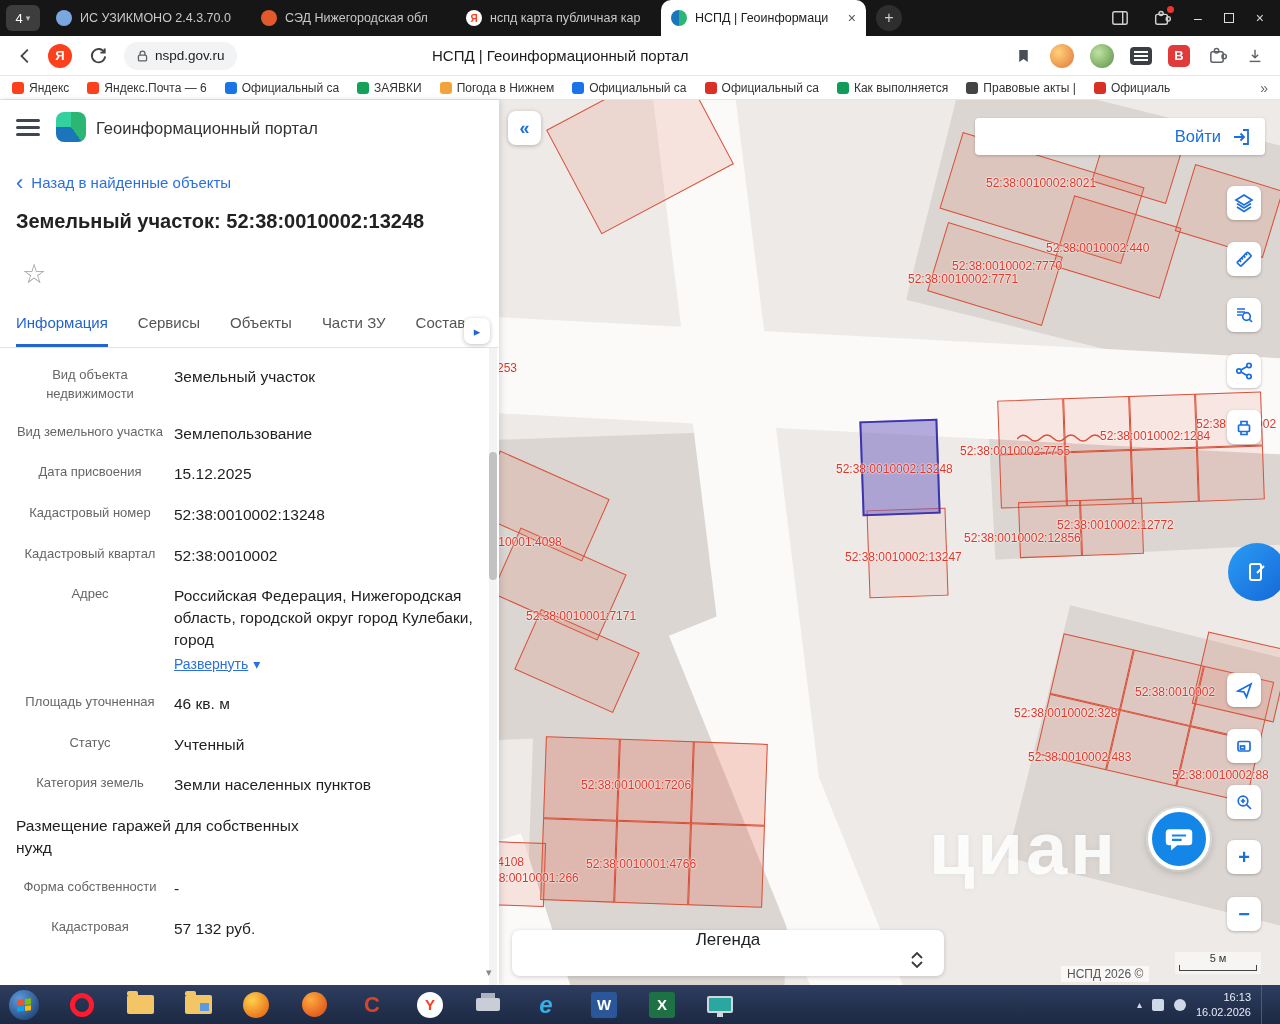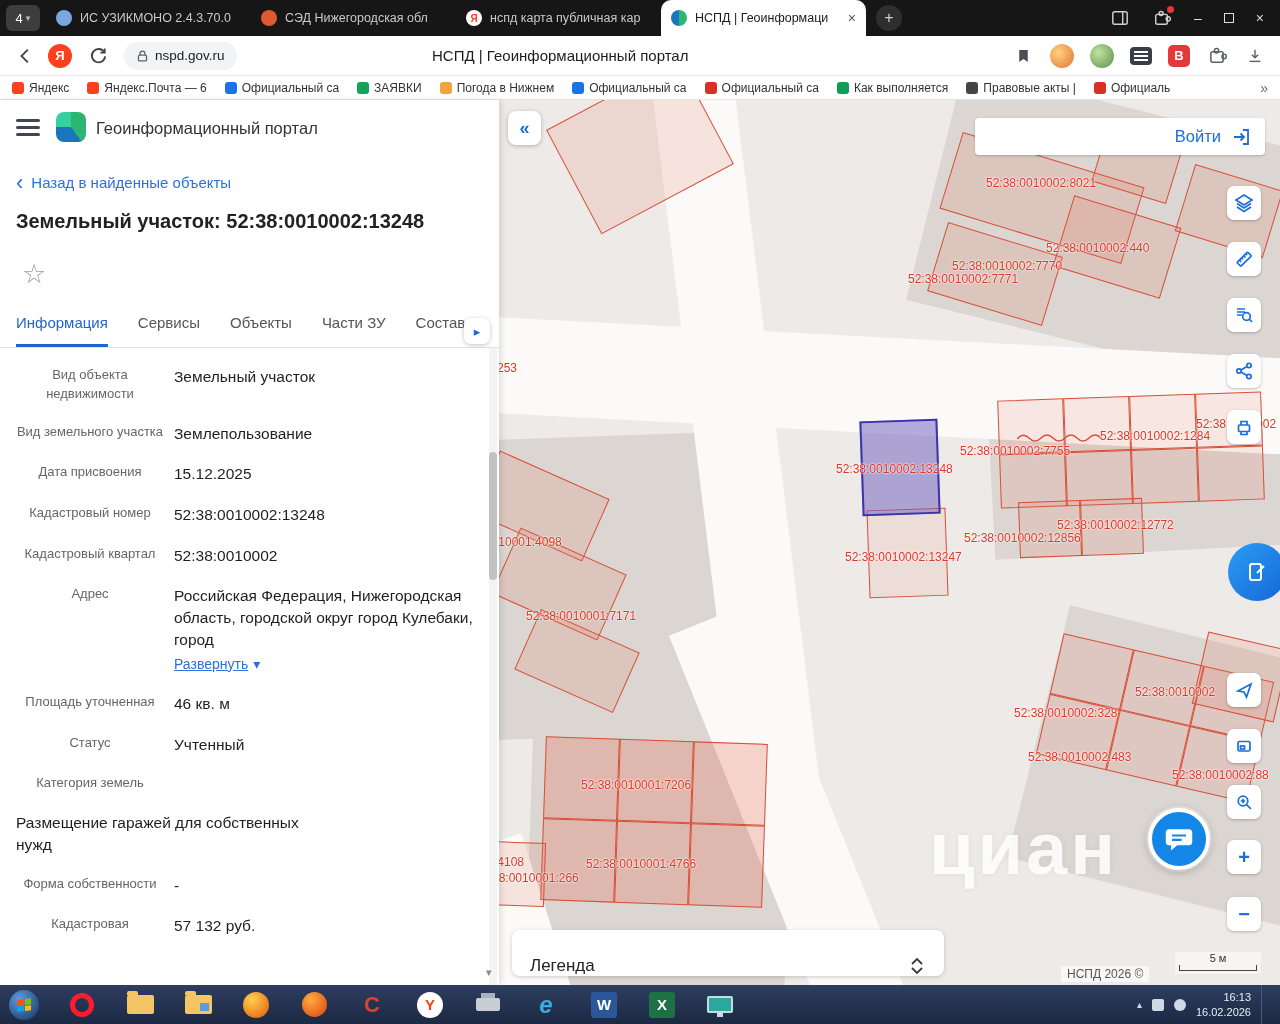--- a/index.html
+++ b/index.html
@@ -92,21 +92,21 @@
   .pale { position:absolute; left:369px; top:409px; width:79px; height:88px; transform:rotate(-2deg); background:rgba(236,150,140,.15); border:1.5px solid #d8503a; }
   .plabel { position:absolute; font-size:12px; color:#e03527; white-space:nowrap; z-index:3; text-shadow:0 0 2px #fff,0 0 2px #fff; }
   .squig { position:absolute; left:518px; top:330px; z-index:3; }
   .collapse-btn { position:absolute; left:9px; top:11px; width:33px; height:34px; background:#fff; border-radius:8px; box-shadow:0 1px 4px rgba(0,0,0,.25); color:#1a6ee0; font-size:18px; font-weight:700; display:flex; align-items:center; justify-content:center; cursor:pointer; z-index:6; }
   .login { position:absolute; left:476px; top:18px; width:290px; height:37px; background:#fff; border-radius:4px; box-shadow:0 1px 3px rgba(0,0,0,.2); display:flex; align-items:center; justify-content:flex-end; gap:10px; padding-right:14px; color:#1a6ee0; font-size:16.5px; cursor:pointer; z-index:6; }
   .mctl { position:absolute; left:728px; width:34px; height:34px; background:#fff; border-radius:7px; box-shadow:0 1px 3px rgba(0,0,0,.25); display:flex; align-items:center; justify-content:center; color:#1a6ee0; cursor:pointer; z-index:6; }
   .mctl svg { stroke:#1a6ee0; fill:none; stroke-width:1.7; }
   .zoomg { font-size:20px; font-weight:700; }
   .bluewidget { position:absolute; left:729px; top:443px; width:58px; height:58px; border-radius:50%; background:linear-gradient(135deg,#2a9df4,#1566d8); z-index:6; display:flex; align-items:center; justify-content:center; cursor:pointer; }
   .chatbtn { position:absolute; left:649px; top:708px; width:62px; height:62px; border-radius:50%; background:#1486e8; border:4px solid #fff; box-shadow:0 2px 8px rgba(0,0,0,.25), 0 0 0 2px rgba(255,255,255,.5); z-index:7; display:flex; align-items:center; justify-content:center; cursor:pointer; }
-  .legend { position:absolute; left:13px; top:830px; width:432px; height:46px; background:#fff; border-radius:8px; box-shadow:0 1px 4px rgba(0,0,0,.18); display:flex; align-items:flex-end; padding:0 18px; font-size:17px; color:#222; z-index:6; cursor:pointer; }
+  .legend { position:absolute; left:13px; top:830px; width:432px; height:46px; background:#fff; border-radius:8px; box-shadow:0 1px 4px rgba(0,0,0,.18); display:flex; align-items:center; padding:0 18px; font-size:17px; color:#222; z-index:6; cursor:pointer;flex-direction:column; }
   .legend svg { margin-left:auto; stroke:#3a3a3a; fill:none; stroke-width:1.8; }
   .attrib { position:absolute; left:562px; top:866px; font-size:12px; color:#555; background:rgba(255,255,255,.65); padding:1px 6px; z-index:6; }
   .scalebox { position:absolute; left:676px; top:852px; width:86px; text-align:center; z-index:6; font-size:11px; color:#333; background:rgba(255,255,255,.5); }
   .scalebar { margin:1px 4px 3px 4px; height:6px; border-left:1.5px solid #444; border-right:1.5px solid #444; border-bottom:1.5px solid #444; }
   .watermark { position:absolute; left:430px; top:706px; font-size:74px; font-weight:700; color:rgba(255,255,255,.88); letter-spacing:3px; z-index:4; text-shadow:0 0 6px rgba(0,0,0,.06); }
 
   
   .taskbar { position:absolute; left:0; top:985px; width:1280px; height:39px; background:linear-gradient(#2e3d5f,#1c2943); display:flex; align-items:center; gap:26px; padding-left:8px; z-index:20; }
   .tk { width:32px; height:32px; display:flex; align-items:center; justify-content:center; cursor:pointer; flex:0 0 32px; }
   .orb { width:30px; height:30px; border-radius:50%; background:radial-gradient(circle at 35% 30%, #5b9be0, #16325f); display:flex; align-items:center; justify-content:center; }
@@ -335,20 +335,21 @@
         <div class="frow">
             <div class="flabel">Площадь уточненная</div>
             <div class="fvalue">46 кв. м</div>
           </div>
         <div class="frow">
             <div class="flabel">Статус</div>
             <div class="fvalue">Учтенный</div>
           </div>
         <div class="frow">
             <div class="flabel">Категория земель</div>
+            <div class="fvalue">Земли населенных пунктов</div>
           </div>
         <div class="frow">
             <div class="fvalue">Размещение гаражей для собственных нужд</div>
           </div>
         <div class="frow">
             <div class="flabel">Форма собственности</div>
             <div class="fvalue">-</div>
           </div>
         <div class="frow">
             <div class="flabel">Кадастровая</div>

